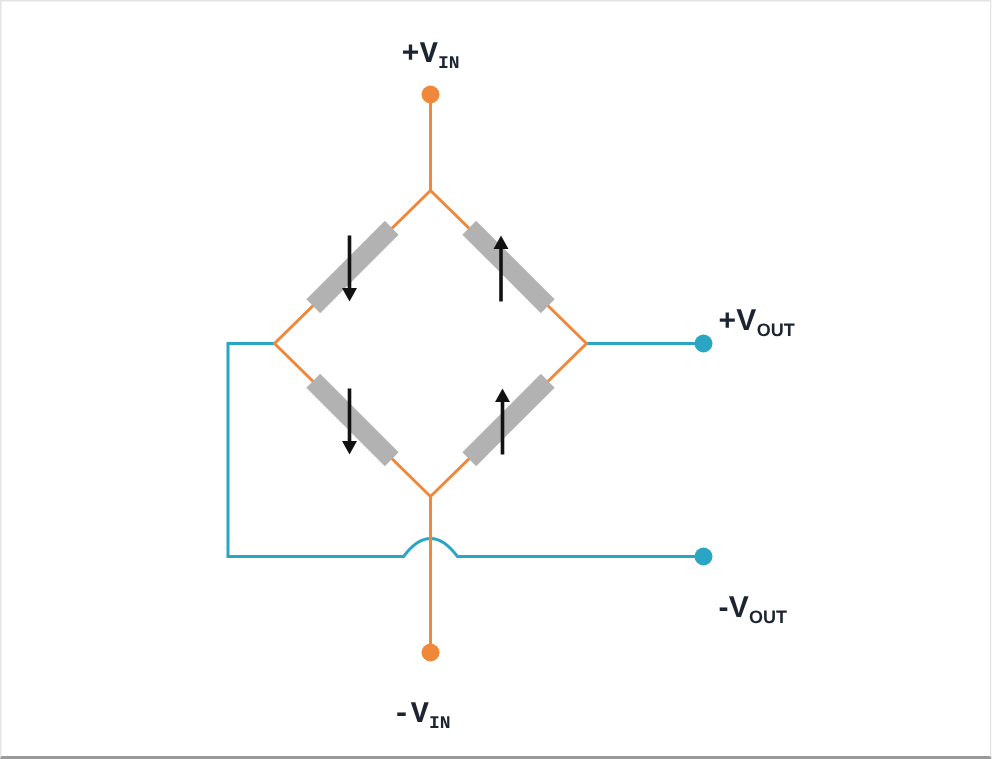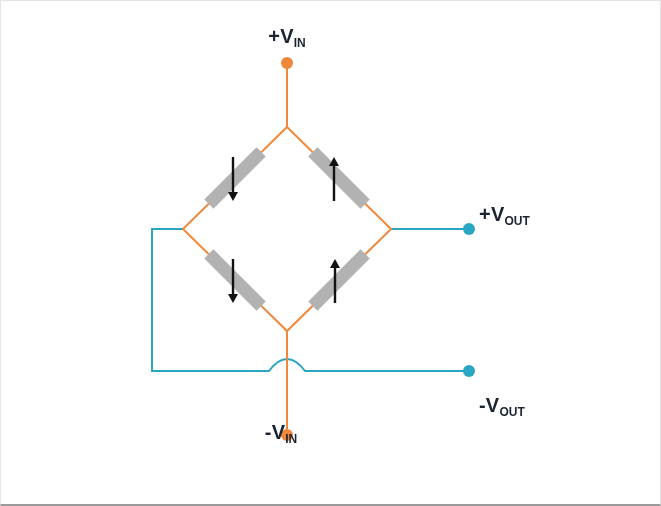--- a/index.html
+++ b/index.html
@@ -35,21 +35,21 @@
     font-weight: 700;
     letter-spacing: 0.2px;
     white-space: nowrap;
   }
   .terminal-label .sub {
     font-size: 12px;
     font-weight: 700;
     vertical-align: -4px;
     letter-spacing: 0;
   }
-  .center-x { transform: translateX(-50%); }
+  .center-x { transform: translateX(-50%); font-family: Liberation Mono, monospace; }
 </style>
 </head>
 <body>
 
 <div class="canvas">
 
   <svg class="circuit-svg" width="661" height="506" viewBox="0 0 661 506">
 
     <path class="wire-out" d="M182 228 L151 228 L151 370 L268 370 Q286 346 304 370 L468 370"></path>
     <line class="wire-out" x1="390" y1="228" x2="468" y2="228"></line>
@@ -91,17 +91,17 @@
   </div>
 
   <div class="terminal-label" style="left:478px; top:202px;">
     <span>+V</span><span class="sub">OUT</span>
   </div>
 
   <div class="terminal-label" style="left:478px; top:393px;">
     <span>-V</span><span class="sub">OUT</span>
   </div>
 
-  <div class="terminal-label center-x" style="left:280px; top:420px;">
+  <div class="terminal-label center-x" style="left:280px; top:464px;">
     <span>-V</span><span class="sub">IN</span>
   </div>
 
 </div>
 
 </body></html>

